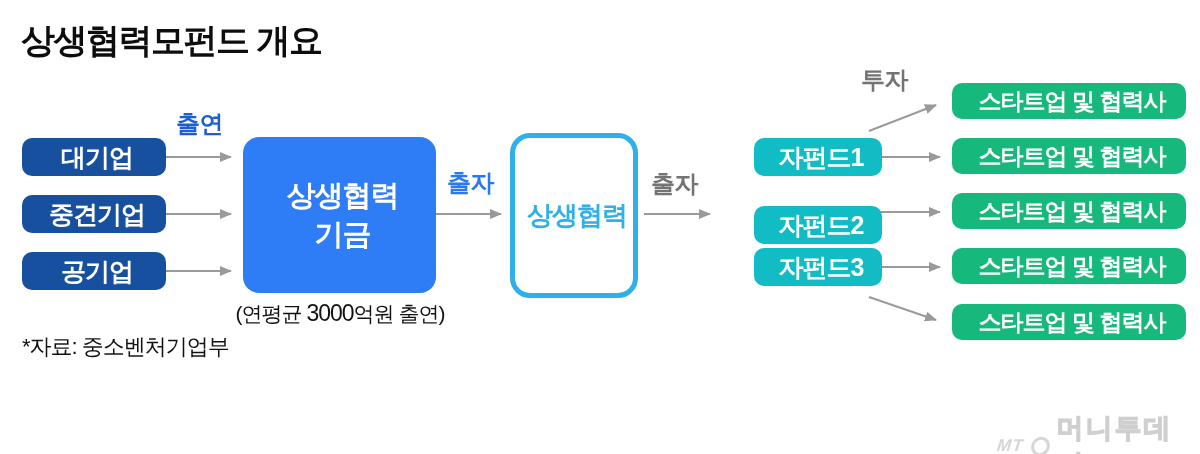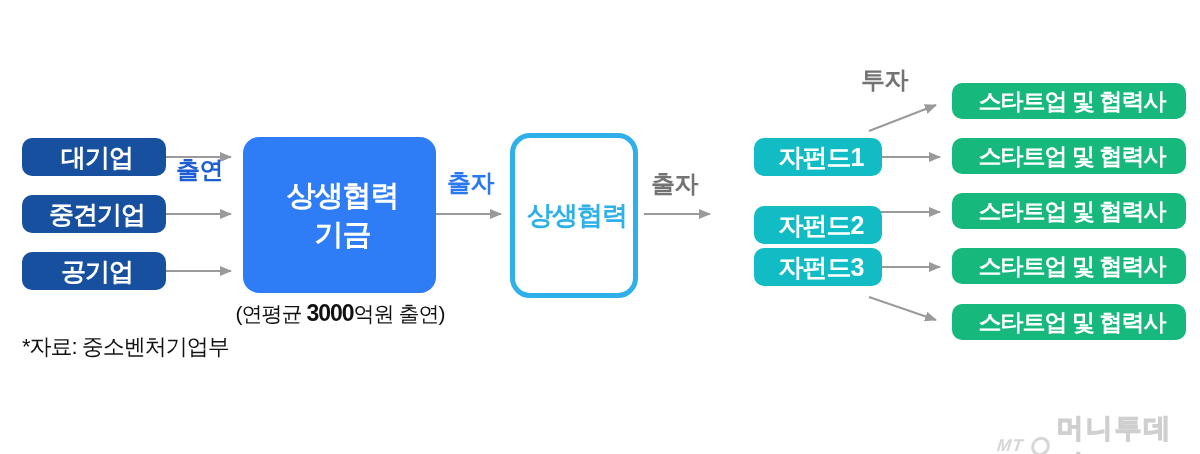--- a/index.html
+++ b/index.html
@@ -13,21 +13,21 @@
   .title{
     position:absolute;left:21px;top:18px;
     font-size:34px;font-weight:800;color:#0d0d0d;
     letter-spacing:-1.5px;margin:0;
   }
   .arrows{position:absolute;left:0;top:0;pointer-events:none;}
   .flow-label{
     position:absolute;font-size:24px;font-weight:800;white-space:nowrap;
     letter-spacing:-0.5px;
   }
-  .lbl-darkblue{color:#1d5fd3;margin-top:46px;}
+  .lbl-darkblue{color:#1d5fd3;}
   .lbl-blue{color:#2b79f0;}
   .lbl-cyan{color:#737373;}
   .box{
     position:absolute;display:flex;align-items:center;justify-content:center;
     color:#ffffff;font-weight:800;white-space:nowrap;text-align:center;padding-left:6px;
   }
   .src-box{
     left:22px;width:138px;height:38px;border-radius:10px;
     background:#17509e;font-size:25px;letter-spacing:-1px;
   }
@@ -46,21 +46,21 @@
   }
   .target-box{
     left:952px;width:228px;height:36px;border-radius:10px;
     background:#16b87b;font-size:23px;letter-spacing:-1px;
   }
   .caption{
     position:absolute;left:228px;top:300px;width:224px;
     font-size:21px;color:#111;text-align:center;white-space:nowrap;
     letter-spacing:-1px;
   }
-  .caption b{font-size:23px;font-weight:700;}
+  .caption b{font-size:23px;font-weight:400;}
   .source-note{
     position:absolute;left:22px;top:332px;
     font-size:22px;color:#111;letter-spacing:-1px;
   }
   .logo{
     position:absolute;left:997px;top:410px;
     display:flex;align-items:center;gap:7px;color:#d6d6d6;
   }
   .logo-mt{
     font-style:italic;font-weight:700;font-size:17px;letter-spacing:1px;
@@ -73,20 +73,21 @@
   .logo-name{
     font-size:27px;font-weight:800;letter-spacing:2px;
     color:#f2f2f2;-webkit-text-stroke:1.2px #cfcfcf;
   }
 </style>
 </head>
 <body>
 
 <div class="canvas">
 
+  <h1 class="title">상생협력모펀드 개요</h1>
 
   <svg class="arrows" width="1200" height="454" viewBox="0 0 1200 454">
     <defs>
       <marker id="ah" markerUnits="userSpaceOnUse" markerWidth="13" markerHeight="11" refX="11" refY="5" orient="auto">
         <path d="M0,0 L12,5 L0,10 Z" fill="#9a9a9a"></path>
       </marker>
     </defs>
     <line x1="166" y1="157" x2="231" y2="157" stroke="#9a9a9a" stroke-width="2" marker-end="url(#ah)"></line>
     <line x1="166" y1="214" x2="231" y2="214" stroke="#9a9a9a" stroke-width="2" marker-end="url(#ah)"></line>
     <line x1="166" y1="271" x2="231" y2="271" stroke="#9a9a9a" stroke-width="2" marker-end="url(#ah)"></line>

